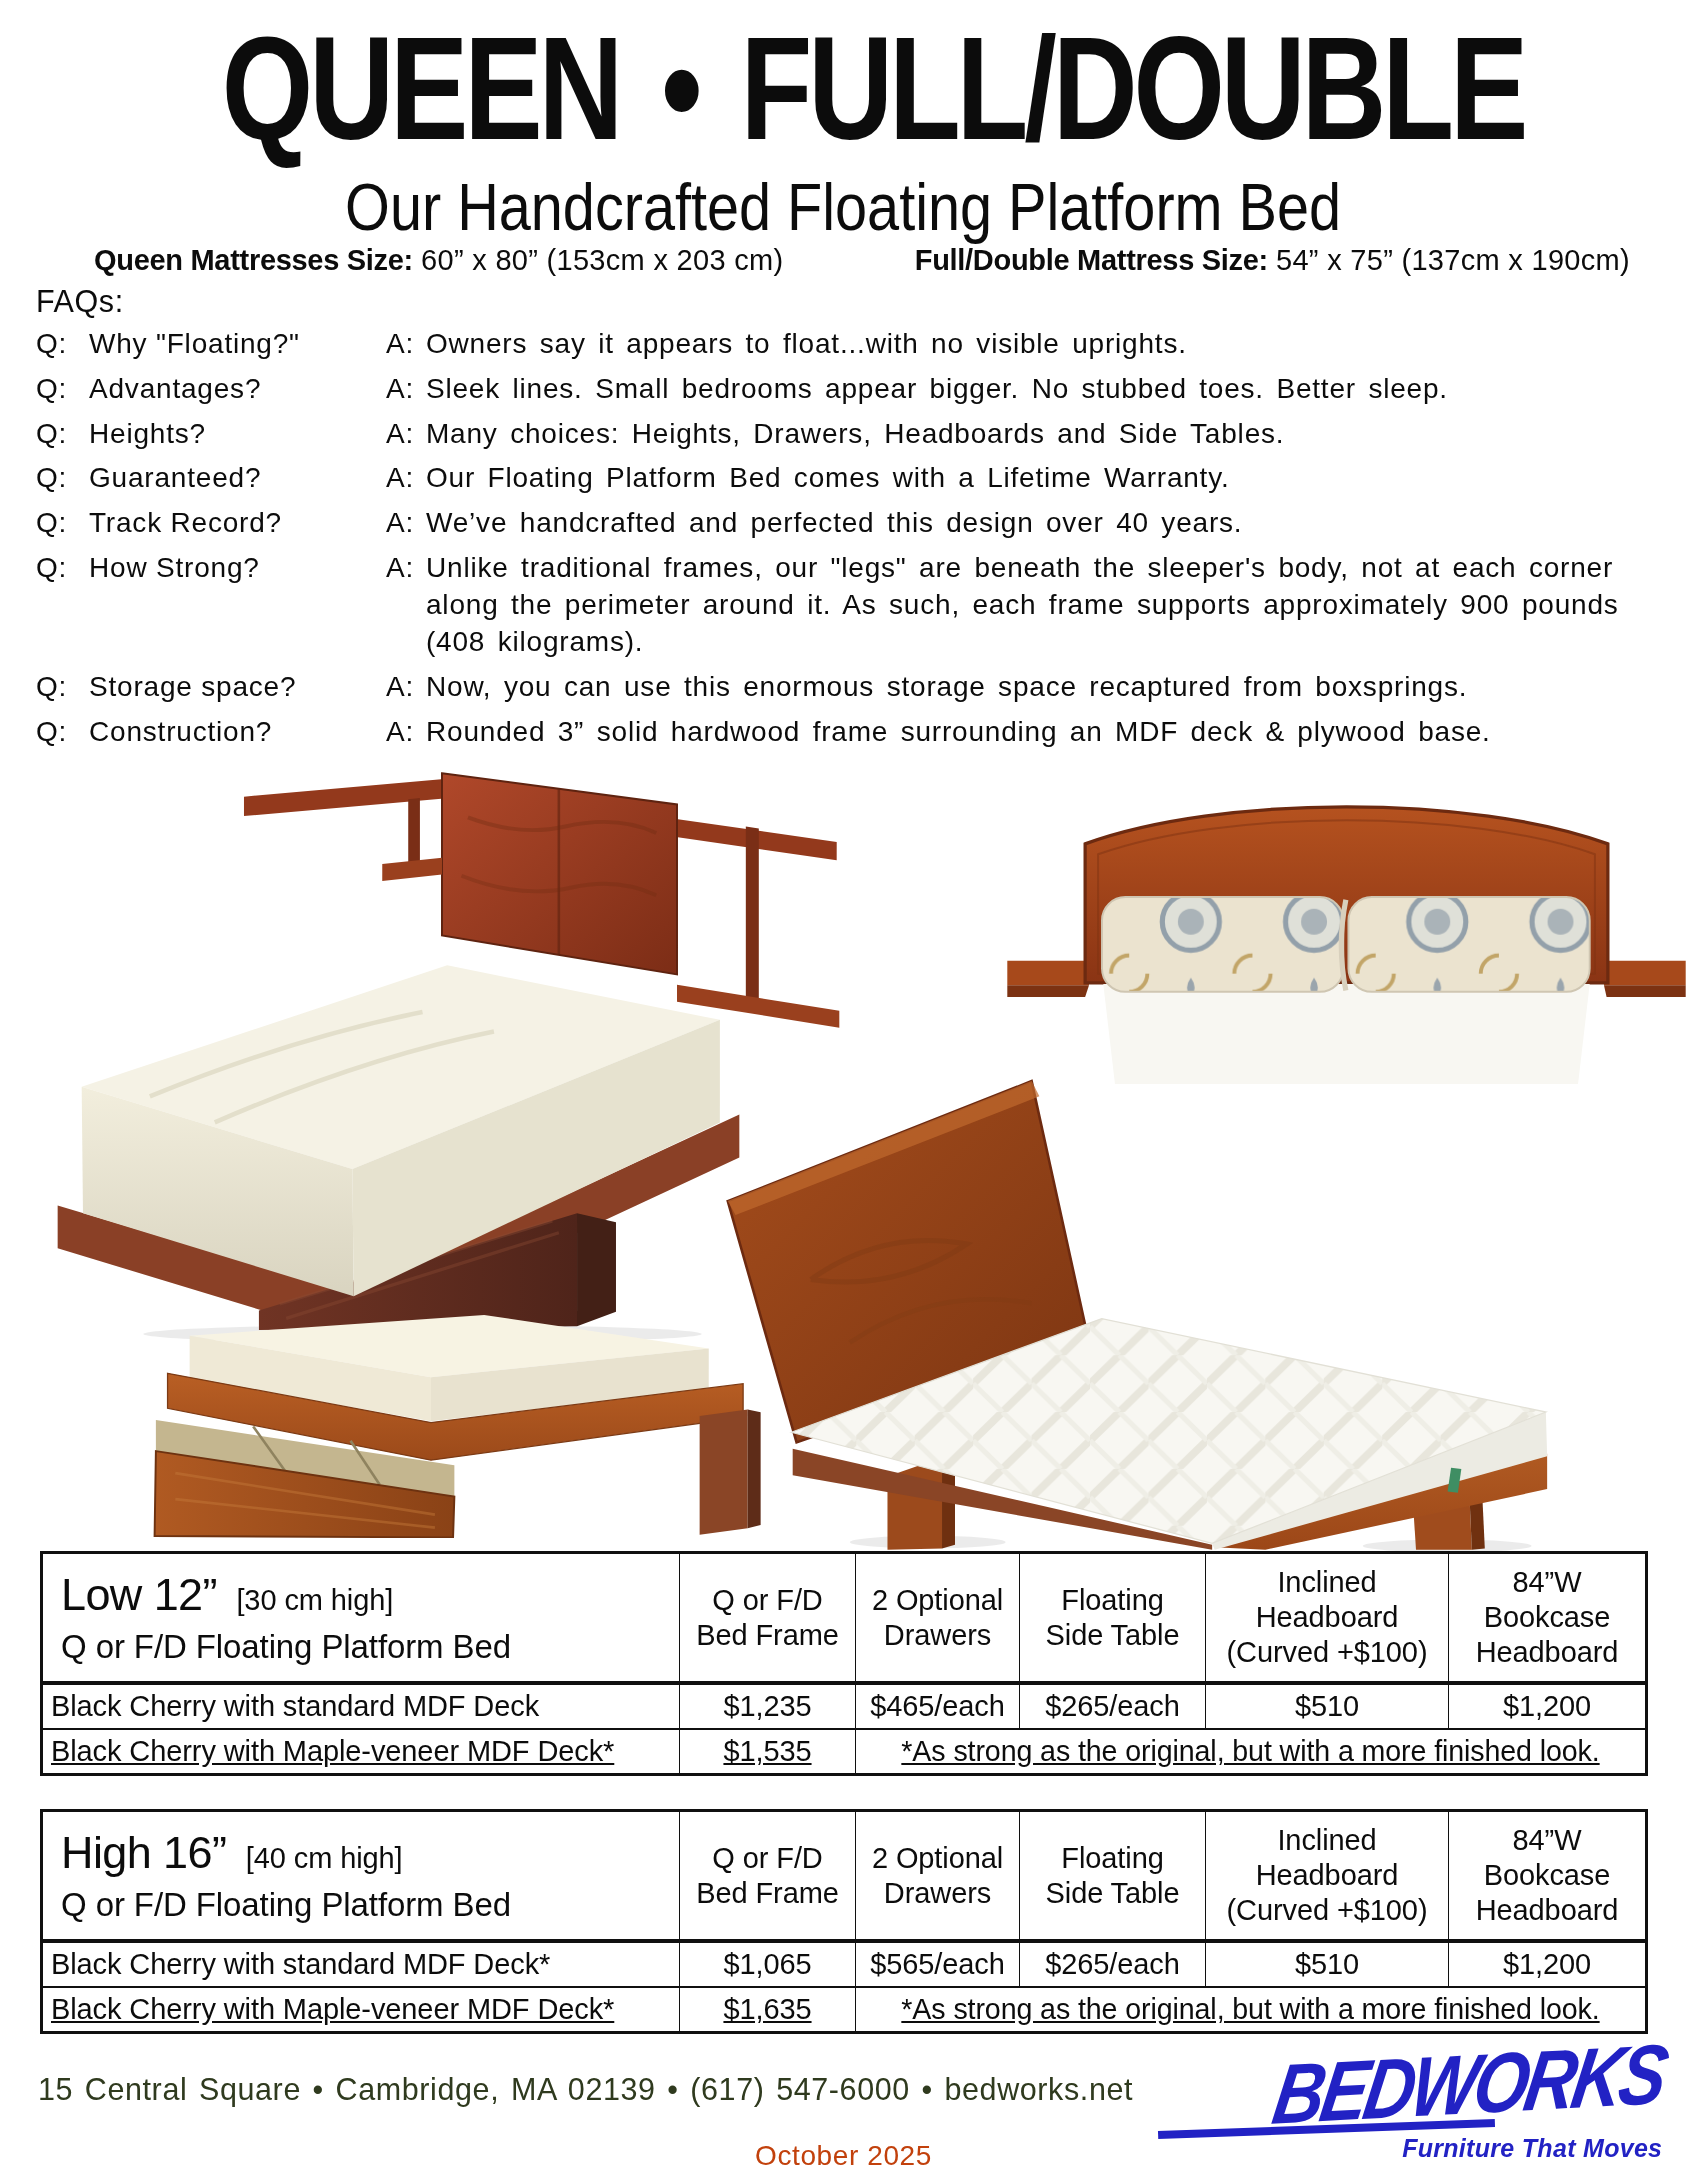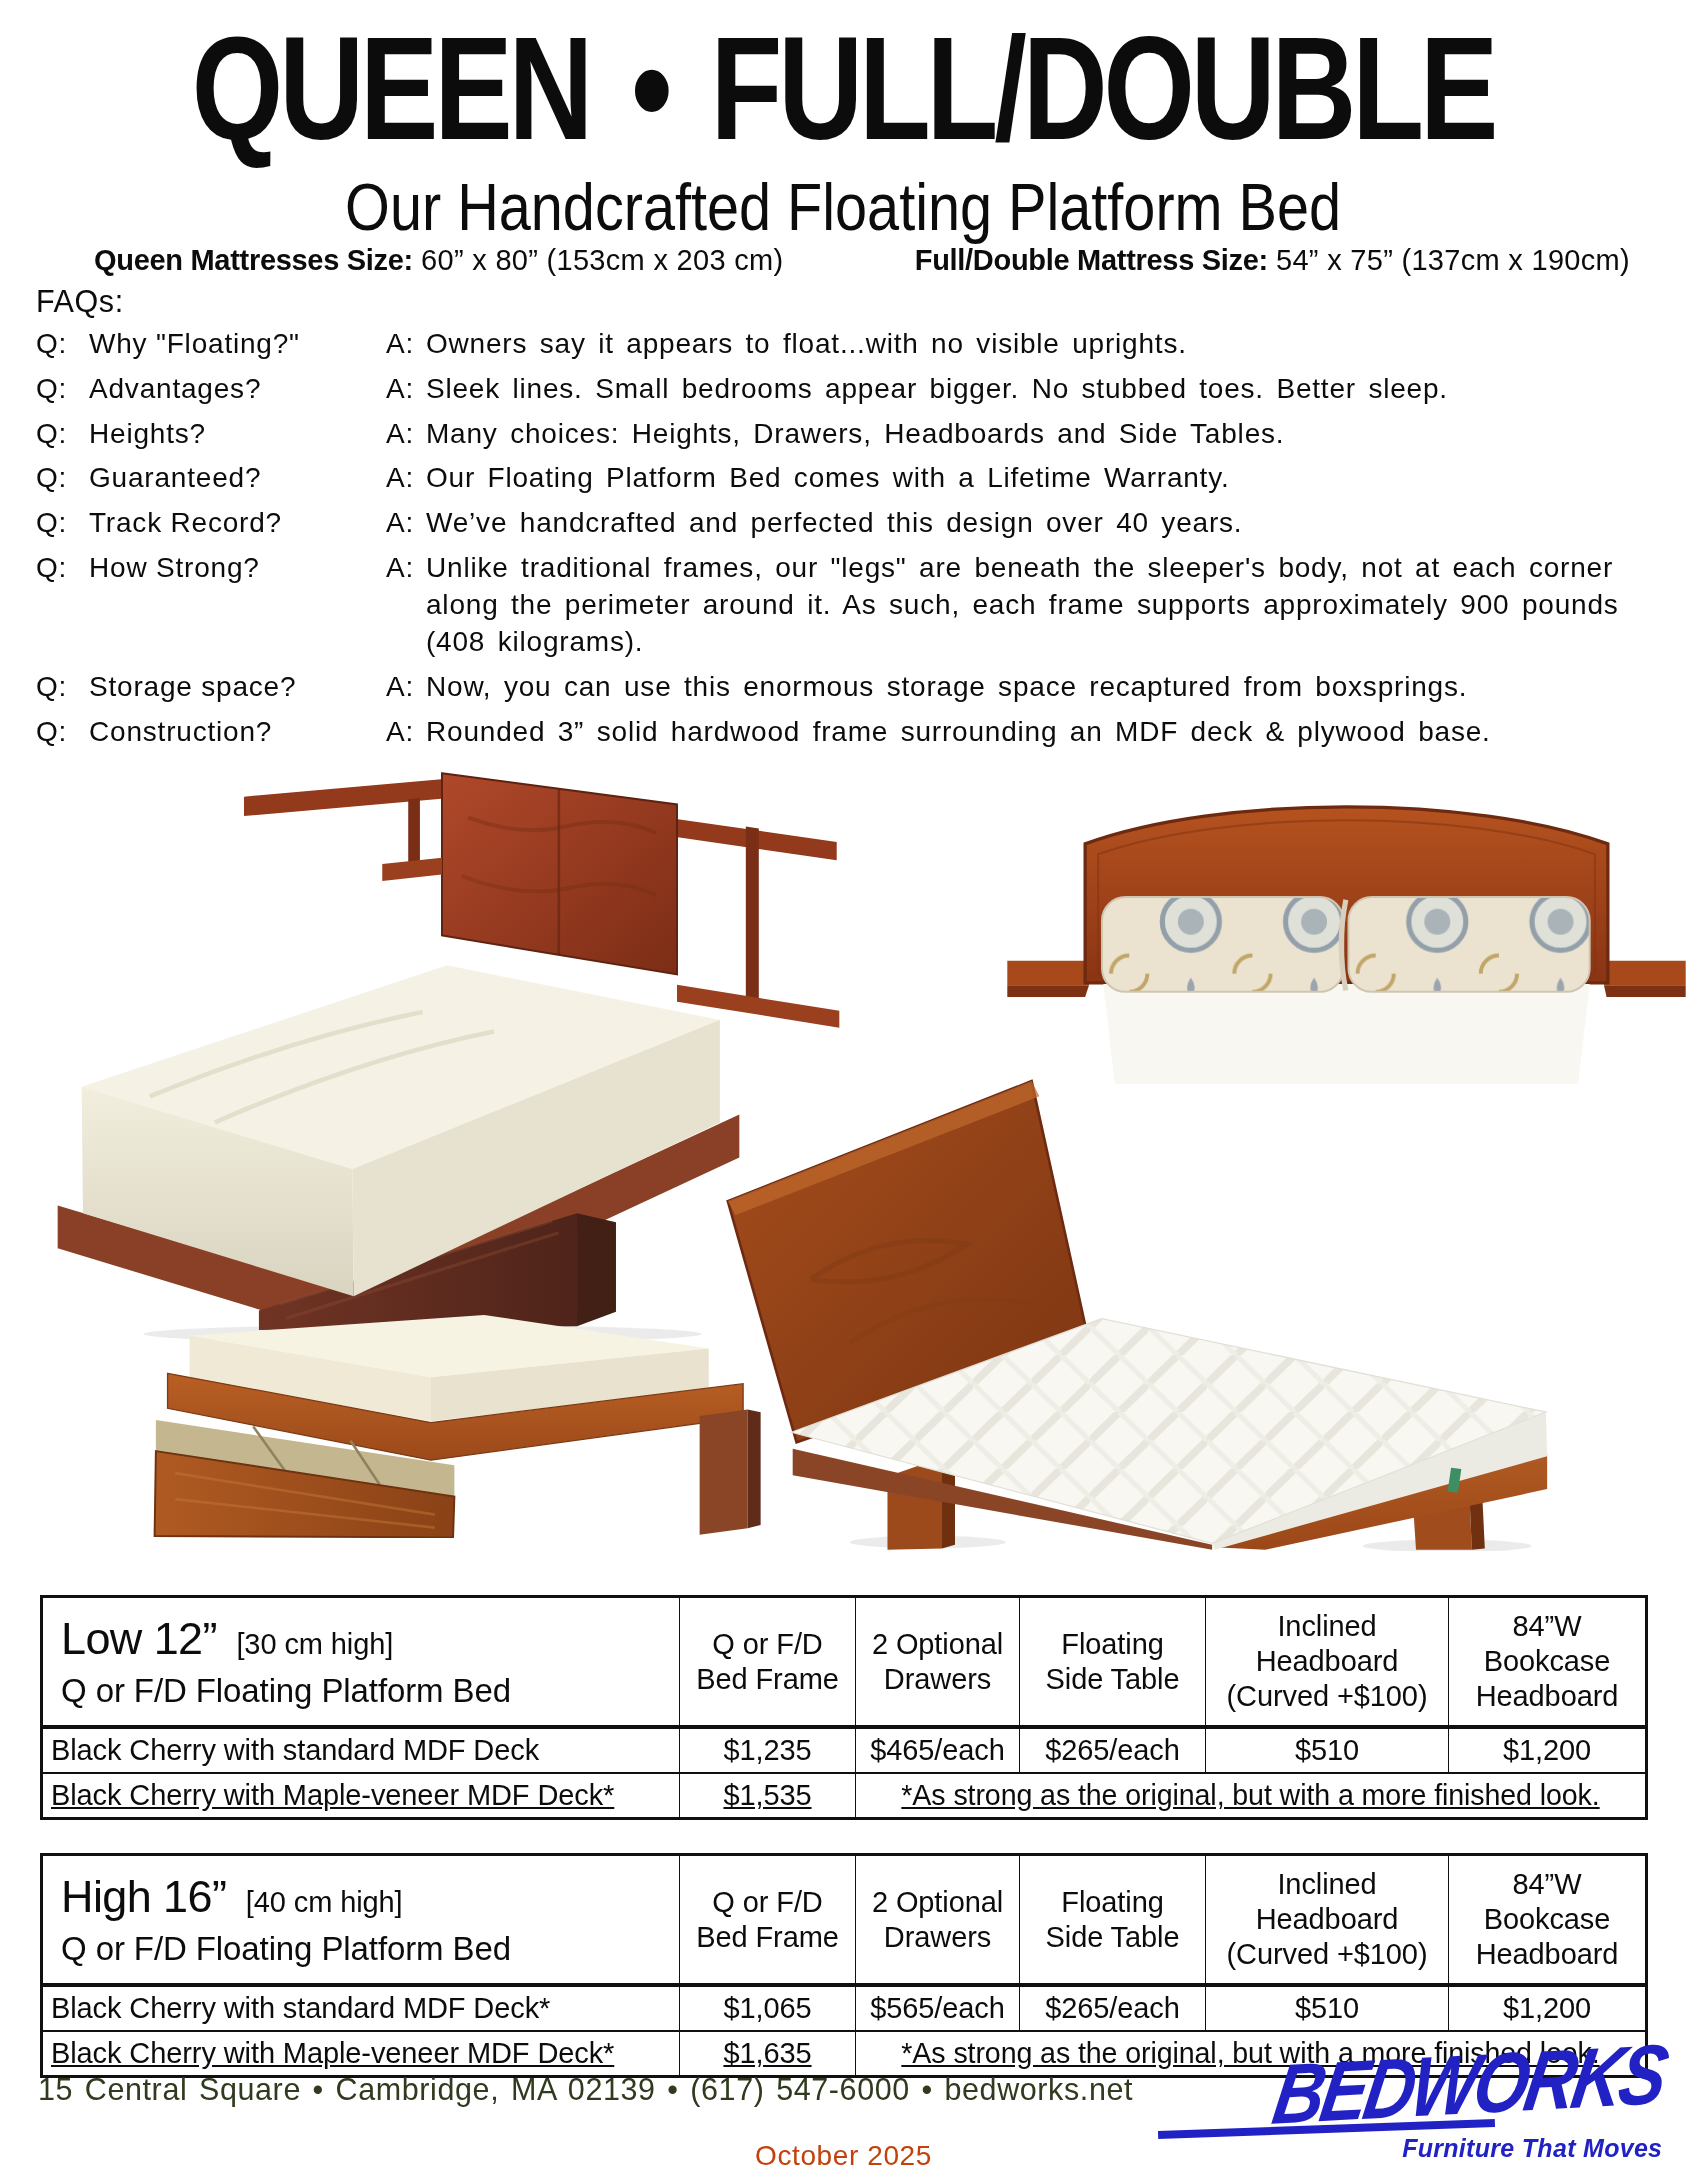--- a/index.html
+++ b/index.html
@@ -1,21 +1,21 @@
 <!DOCTYPE html>
 <html style="font-size:10.4px"><head>
 <meta charset="utf-8">
 <style>
   * { box-sizing: border-box; margin: 0; padding: 0; }
   html,body { background:#ffffff; }
   body { font-family: "Liberation Sans", sans-serif; color:#0c0c0c; }
   .page { position:relative; width:1687px; height:2183px; background:#ffffff; overflow:hidden; }
 
   
-  .title-wrap { position:absolute; top:14.3px; left:0; width:100%; text-align:center; }
+  .title-wrap { position:absolute; top:14.3px; left:0; width:100%; text-align:right; }
   .main-title { display:inline-block; font-size:147px; font-weight:bold; letter-spacing:-5.2px;
                 word-spacing:17px; line-height:1.02; white-space:nowrap;
                 transform:scaleX(0.80); transform-origin:50% 50%; }
   .subtitle-wrap { position:absolute; top:173px; left:0; width:100%; text-align:center; }
   .subtitle { display:inline-block; font-size:67px; font-weight:400; letter-spacing:0px;
               line-height:1; white-space:nowrap; transform:scaleX(0.86); transform-origin:50% 50%; }
 
   .sizes-row { position:absolute; top:245px; left:0; width:100%; padding:0 57px 0 94px;
                display:flex; justify-content:space-between; font-size:29px; line-height:1.1; }
   .size-label { font-weight:bold; letter-spacing:-0.3px; }
@@ -26,21 +26,21 @@
   .faq-list { position:absolute; top:325px; left:36px; right:25px; }
   .faq-row { display:grid; grid-template-columns:53px 297px 40px 1fr; margin-bottom:7.8px; }
   .faq-row > div { font-size:28px; line-height:37px; letter-spacing:0.8px; }
   .faq-a-text { word-spacing:3.9px; letter-spacing:1.2px; }
 
   
   .photo { position:absolute; }
   .photo svg { width:100%; height:100%; display:block; }
 
   
-  .ptable { position:absolute; left:40px; width:1608px; border:3.2px solid #101010; background:#fff;margin-top:44px; }
+  .ptable { position:absolute; left:40px; width:1608px; border:3.2px solid #101010; background:#fff; }
   .ptable-low  { top:1551px; }
   .ptable-high { top:1809px; }
   .pt-head { display:grid; grid-template-columns:637px 176px 164px 186px 243px 1fr;
              border-bottom:4.5px solid #101010; height:131px; }
   .pt-row  { display:grid; grid-template-columns:637px 176px 164px 186px 243px 1fr; height:43px; }
   .pt-row + .pt-row { border-top:2.6px solid #101010; height:45px;text-decoration:underline; }
   .pt-cell { border-right:1.9px solid #101010; display:flex; align-items:center; justify-content:center;
              text-align:center; font-size:29px; letter-spacing:-0.1px; }
   .pt-cell:last-child { border-right:none; }
   .pt-desc { flex-direction:column; align-items:flex-start; justify-content:center;

